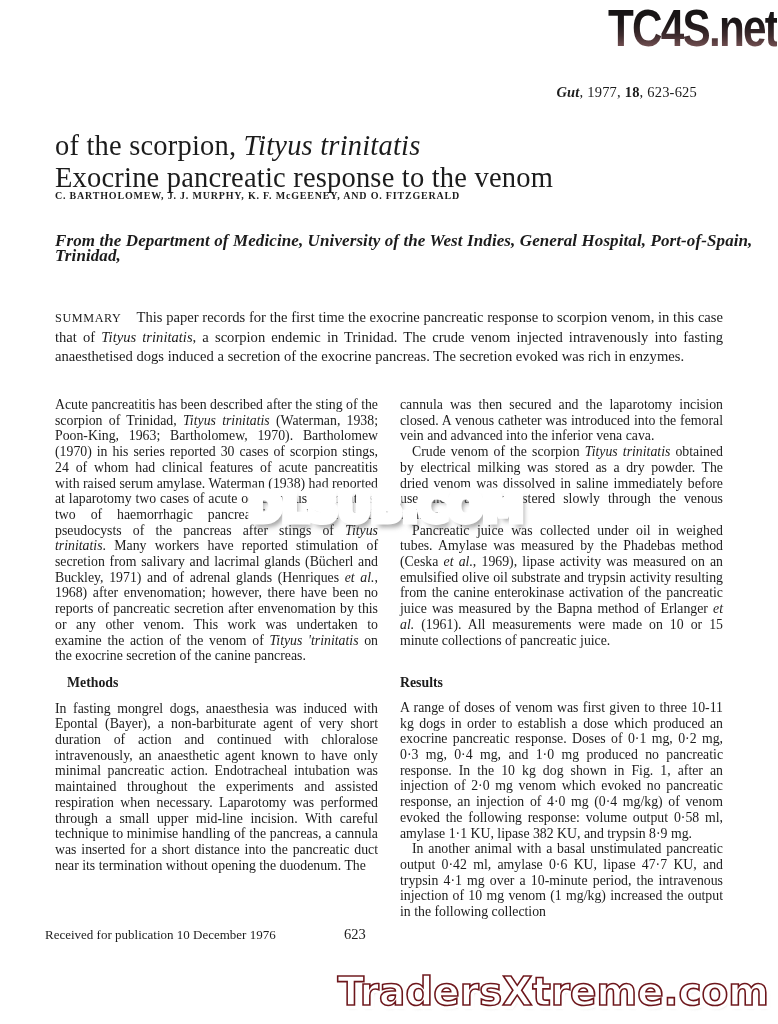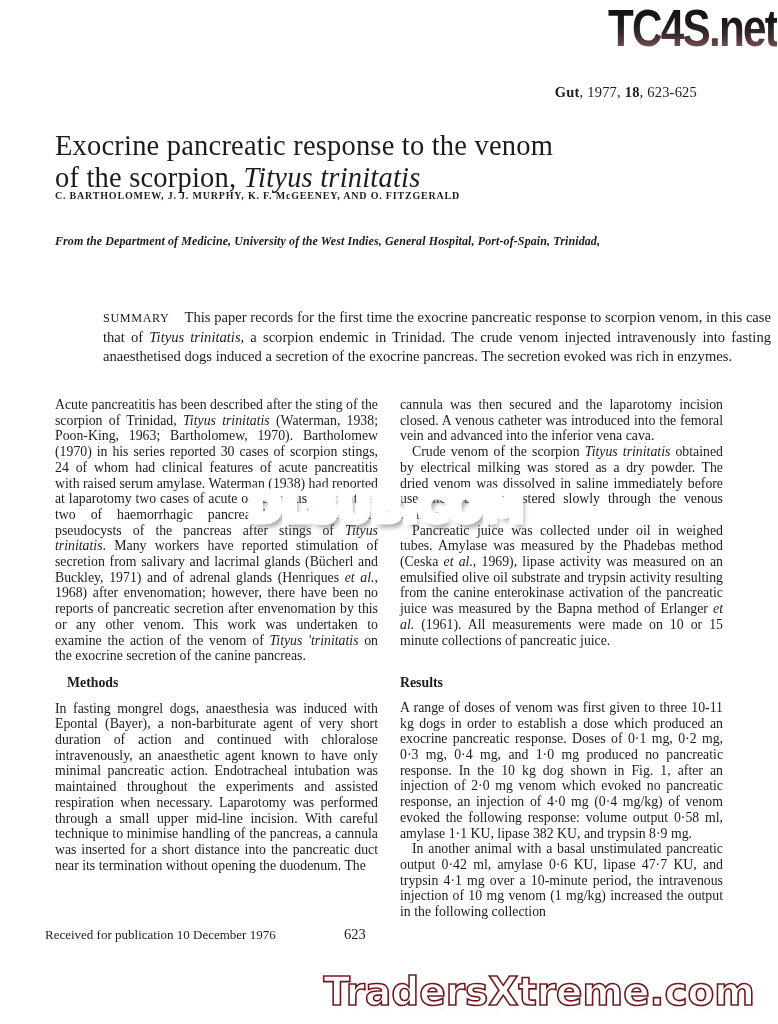--- a/index.html
+++ b/index.html
@@ -7,24 +7,24 @@
     width:778px;height:1024px;position:relative;overflow:hidden;
     background:#ffffff;color:#1c1c1c;
     font-family:"Liberation Serif","DejaVu Serif",serif;
   }
   .abs{position:absolute;}
 
   
   #citation{top:84px;right:81px;font-size:14.5px;letter-spacing:.2px;}
   #title{left:55px;top:130px;font-size:28.5px;line-height:32px;letter-spacing:.2px;}
   #authors{left:55px;top:190px;font-size:10px;font-weight:bold;letter-spacing:.8px;text-align:center;}
-  #affiliation{left:55px;top:234px;font-style:italic;font-weight:bold;font-size:12px;line-height:14.6px;letter-spacing:.1px;}
+  #affiliation{left:55px;top:234px;font-style:italic;font-weight:bold;font-size:17px;line-height:14.6px;letter-spacing:.1px;}
 
   
-  #summary{left:55px;top:293px;width:668px;font-size:14.6px;line-height:19.2px;text-align:justify;margin-left:48px;}
+  #summary{left:55px;top:293px;width:668px;font-size:14.6px;line-height:19.2px;text-align:justify;}
   #summary .sum-label{font-size:12.2px;letter-spacing:.6px;margin-right:15px;}
 
   
   #columns{left:55px;top:397px;width:668px;display:flex;gap:22px;}
   .col{width:323px;font-size:13.8px;line-height:15.7px;text-align:justify;}
   .col p{margin:0;}
   .col p.indent{text-indent:12px;}
   .col h3{font-size:13.8px;font-weight:bold;text-align:left;}
   .col h3.h-methods{margin:11px 0 10px 12px;}
   .col h3.h-results{margin:27px 0 9px 0;}
@@ -54,45 +54,45 @@
     background:linear-gradient(180deg,#ee4a50 0%,#d2202b 48%,#9a0d15 100%);
     -webkit-background-clip:text;background-clip:text;-webkit-text-fill-color:transparent;
   }
   #wm-mid::before{
     content:attr(data-text);position:absolute;left:0;top:0;z-index:-1;
     color:#fff;-webkit-text-fill-color:#fff;-webkit-text-stroke:7px #fff;
     text-shadow:4px 6px 5px rgba(95,95,95,.6);
   }
 
   #wm-bottom{
-    top:972px;right:23px;z-index:5;
+    top:972px;right:9px;z-index:5;
     font-family:"DejaVu Sans",sans-serif;font-weight:bold;
     font-size:39px;letter-spacing:0px;
     color:#d2606a;-webkit-text-stroke:1.6px #6d161b;
     background:linear-gradient(180deg,#ec8a90 0%,#d9626b 45%,#bb3d46 100%);
     -webkit-background-clip:text;background-clip:text;-webkit-text-fill-color:transparent;
   }
   #wm-bottom::before{
     content:attr(data-text);position:absolute;left:0;top:0;z-index:-1;
     color:#fff;-webkit-text-fill-color:#fff;-webkit-text-stroke:8px #fff;
     text-shadow:2px 3px 3px rgba(150,150,150,.45);
   }
 </style>
 </head>
 <body>
 
 <div>
 
   <div id="wm-top" class="wm">TC4S.net</div>
 
-  <div id="citation" class="abs"><span style="font-weight: bold; margin-top: 40px;">Gut</span><span>, 1977, </span><span style="font-weight: bold;">18</span><span>, 623-625</span></div>
+  <div id="citation" class="abs"><span style="font-style: italic; font-weight: bold; margin-top: 40px;">Gut</span><span>, 1977, </span><span style="font-weight: bold;">18</span><span>, 623-625</span></div>
 
   <div id="title" class="abs">
+    <div><span>of the scorpion, </span><span style="font-style: italic;">Tityus trinitatis</span></div>
     <div>Exocrine pancreatic response to the venom</div>
-    <div><span>of the scorpion, </span><span style="font-style: italic;">Tityus trinitatis</span></div>
   </div>
 
   <div id="authors" class="abs">C. BARTHOLOMEW, J. J. MURPHY, K. F. McGEENEY, AND O. FITZGERALD</div>
 
   <div id="affiliation" class="abs">
     <div>From the Department of Medicine, University of the West Indies, General Hospital, Port-of-Spain, Trinidad,</div>
   </div>
 
   <p id="summary" class="abs"><span class="sum-label">SUMMARY</span><span><span>This paper records for the first time the exocrine pancreatic response to scorpion venom, in this case that of </span><span style="font-style: italic;">Tityus trinitatis</span><span>, a scorpion endemic in Trinidad. The crude venom injected intravenously into fasting anaesthetised dogs induced a secretion of the exocrine pancreas. The secretion evoked was rich in enzymes.</span></span></p>
 

